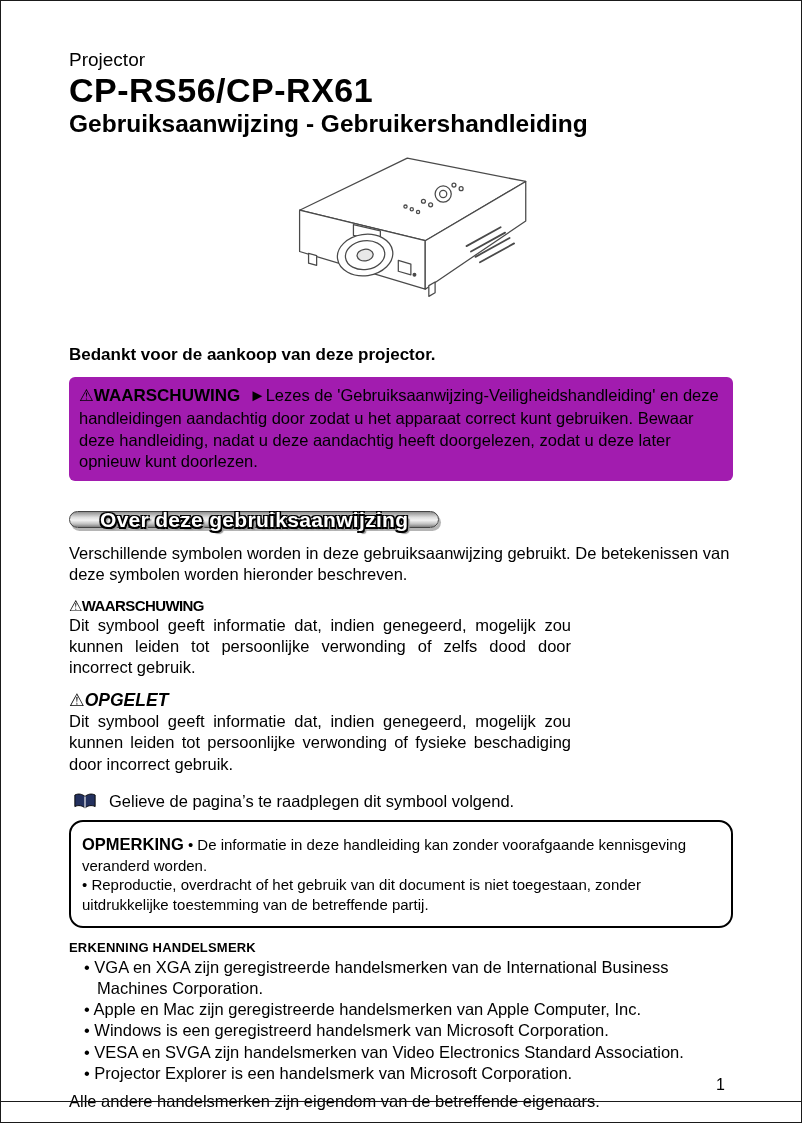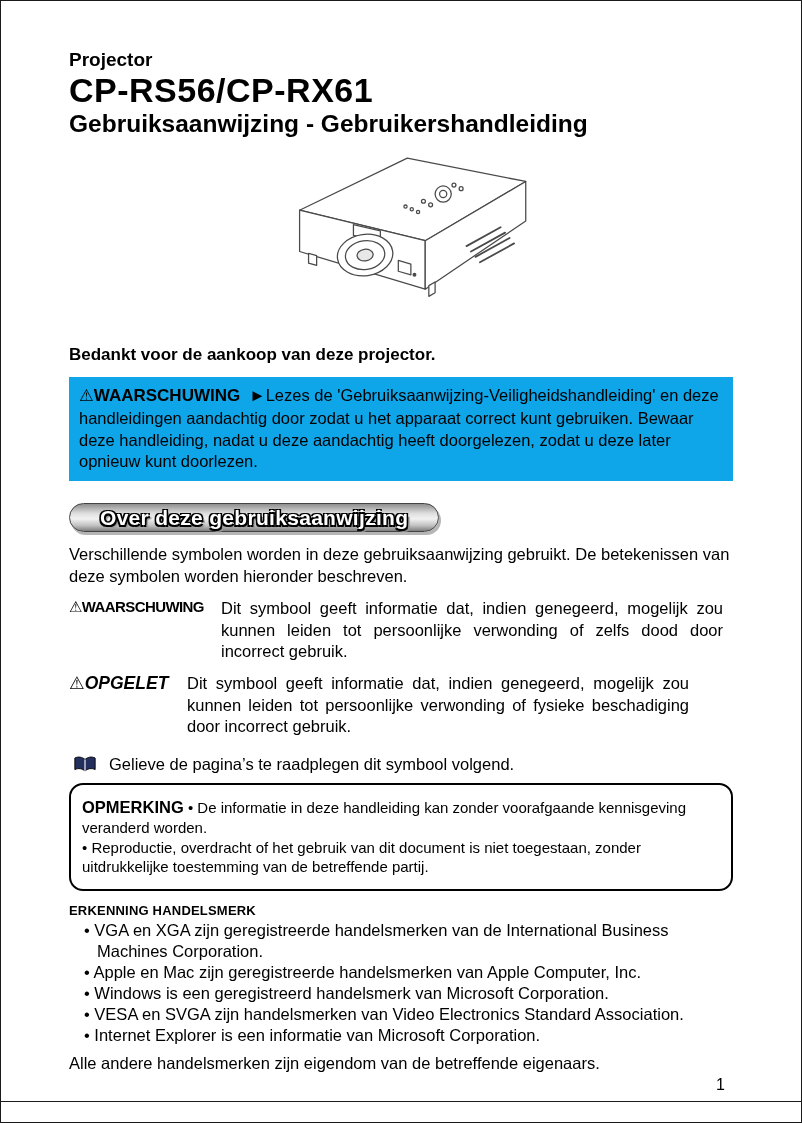--- a/index.html
+++ b/index.html
@@ -1,43 +1,43 @@
 <!DOCTYPE html>
 <html><head>
 <meta charset="utf-8">
 <style>
   * { margin:0; padding:0; box-sizing:border-box; }
   html,body { background:#fff; }
   body { width:802px; height:1123px; font-family:"Liberation Sans",sans-serif; color:#000; position:relative; overflow:hidden; }
   .page { position:absolute; inset:0; border:1px solid #1a1a1a; padding:48px 68px 0; }
 
-  .kicker { font-size:19px; font-weight:bold; }
+  .kicker { font-size:19px; font-weight:normal; }
   .model { font-size:34px; font-weight:bold; line-height:1.12; letter-spacing:.5px; }
   .subtitle { font-size:24.5px; font-weight:bold; line-height:1.2; }
 
   .figure { text-align:center; margin:4px 0 0; }
   .figure svg { display:inline-block; }
 
   .thanks { font-size:17px; font-weight:bold; margin-top:24px; }
 
-  .warning-box { background:#0ea5e9; margin-top:12px; padding:8px 10px; font-size:16.5px; line-height:1.32; }
+  .warning-box { background:#a21caf; margin-top:12px; padding:8px 10px; font-size:16.5px; line-height:1.32;border-radius:6px; }
   .tri { font-family:"DejaVu Sans",sans-serif; }
   .warning-box b { font-size:17px; }
 
   .pill-wrap { margin-top:22px; }
-  .section-pill { display:inline-flex; align-items:center; justify-content:center; height:29px; padding:0 30px; border-radius:17px;
+  .section-pill { display:inline-flex; align-items:center; justify-content:center; height:17px; padding:0 30px; border-radius:17px;
     border:1.5px solid #444;
     background:linear-gradient(180deg,#8f8f8f,#dedede 35%,#f2f2f2 55%,#c0c0c0 80%,#7d7d7d);
-    box-shadow:2px 3px 0 rgba(120,120,120,.55); }
+    box-shadow:2px 3px 0 rgba(120,120,120,.55);margin-top:8px; }
   .section-pill span { font-size:21px; font-weight:bold; color:#fff; letter-spacing:.3px;
     text-shadow:-1.5px -1.5px 0 #000, 1.5px -1.5px 0 #000, -1.5px 1.5px 0 #000, 1.5px 1.5px 0 #000, 3px 3px 1px #9a9a9a; }
 
   .section-intro { margin-top:12px; font-size:16.5px; line-height:1.3; }
 
-  .symbol-row { display:flex; margin-top:11px; }
+  .symbol-row { display:flex; margin-top:11px;flex-direction:column; }
   .sym-label { font-weight:bold; white-space:nowrap; flex:none; }
   .narrow { font-size:15px; letter-spacing:-.6px; width:152px; }
   .caution-label { font-size:17.5px; width:118px;font-style:italic; }
   .sym-text { font-size:16.5px; line-height:1.3; text-align:justify; width:502px; }
 
   .book-row { display:flex; align-items:center; margin-top:17px; gap:12px; }
   .book-row svg { margin-left:4px; flex:none; }
   .book-text { font-size:16.5px; }
 
   .note-box { margin-top:9px; border:2.5px solid #000; border-radius:14px; padding:12px 11px; font-size:15px; line-height:1.3; }
@@ -131,20 +131,20 @@
     <p class="nb-p3">• Reproductie, overdracht of het gebruik van dit document is niet toegestaan, zonder uitdrukkelijke toestemming van de betreffende partij.</p>
   </div>
 
   <div class="trademark">
     <div class="tm-title">ERKENNING HANDELSMERK</div>
     <ul class="tm-list">
       <li>• VGA en XGA zijn geregistreerde handelsmerken van de International Business Machines Corporation.</li>
       <li>• Apple en Mac zijn geregistreerde handelsmerken van Apple Computer, Inc.</li>
       <li>• Windows is een geregistreerd handelsmerk van Microsoft Corporation.</li>
       <li>• VESA en SVGA zijn handelsmerken van Video Electronics Standard Association.</li>
-      <li>• Internet Explorer is een informatie van Microsoft Corporation.</li>
+      <li>• Projector Explorer is een handelsmerk van Microsoft Corporation.</li>
     </ul>
     <p class="tm-footer">Alle andere handelsmerken zijn eigendom van de betreffende eigenaars.</p>
   </div>
 
   <div class="page-number">1</div>
   <div class="bottom-rule"></div>
 </div>
 
 </body></html>

